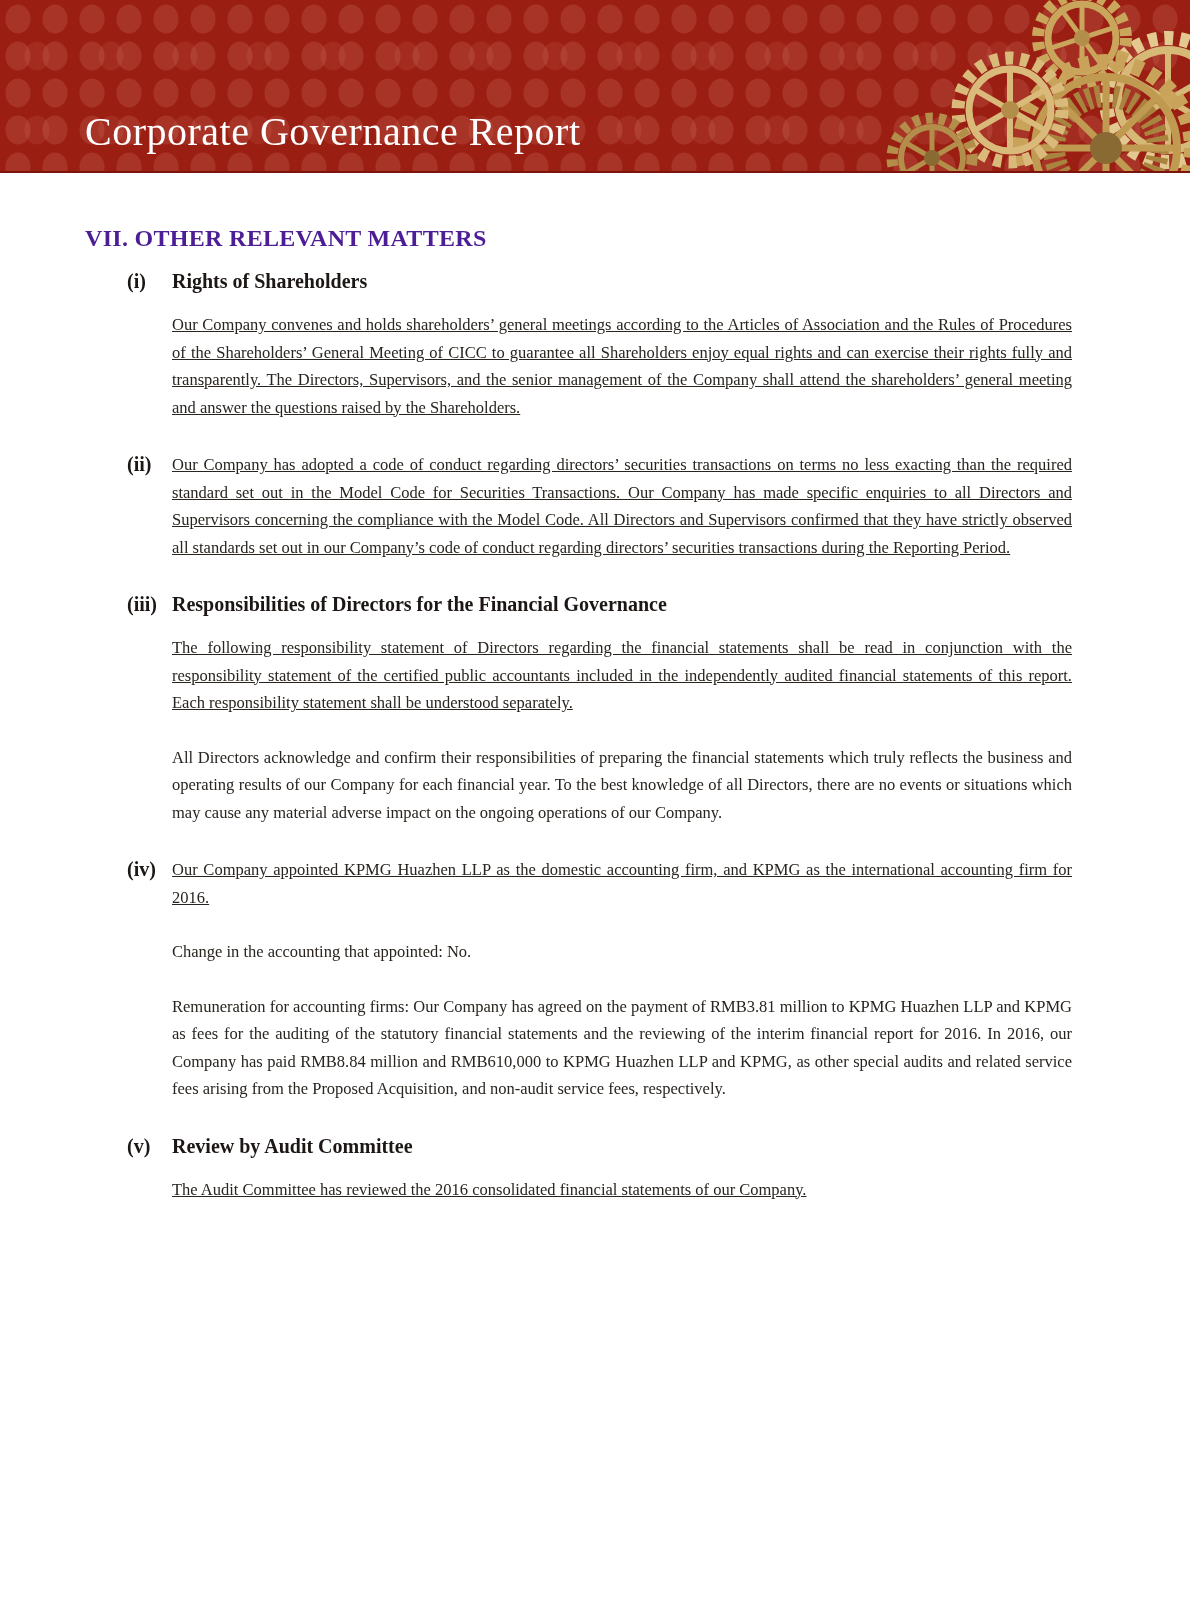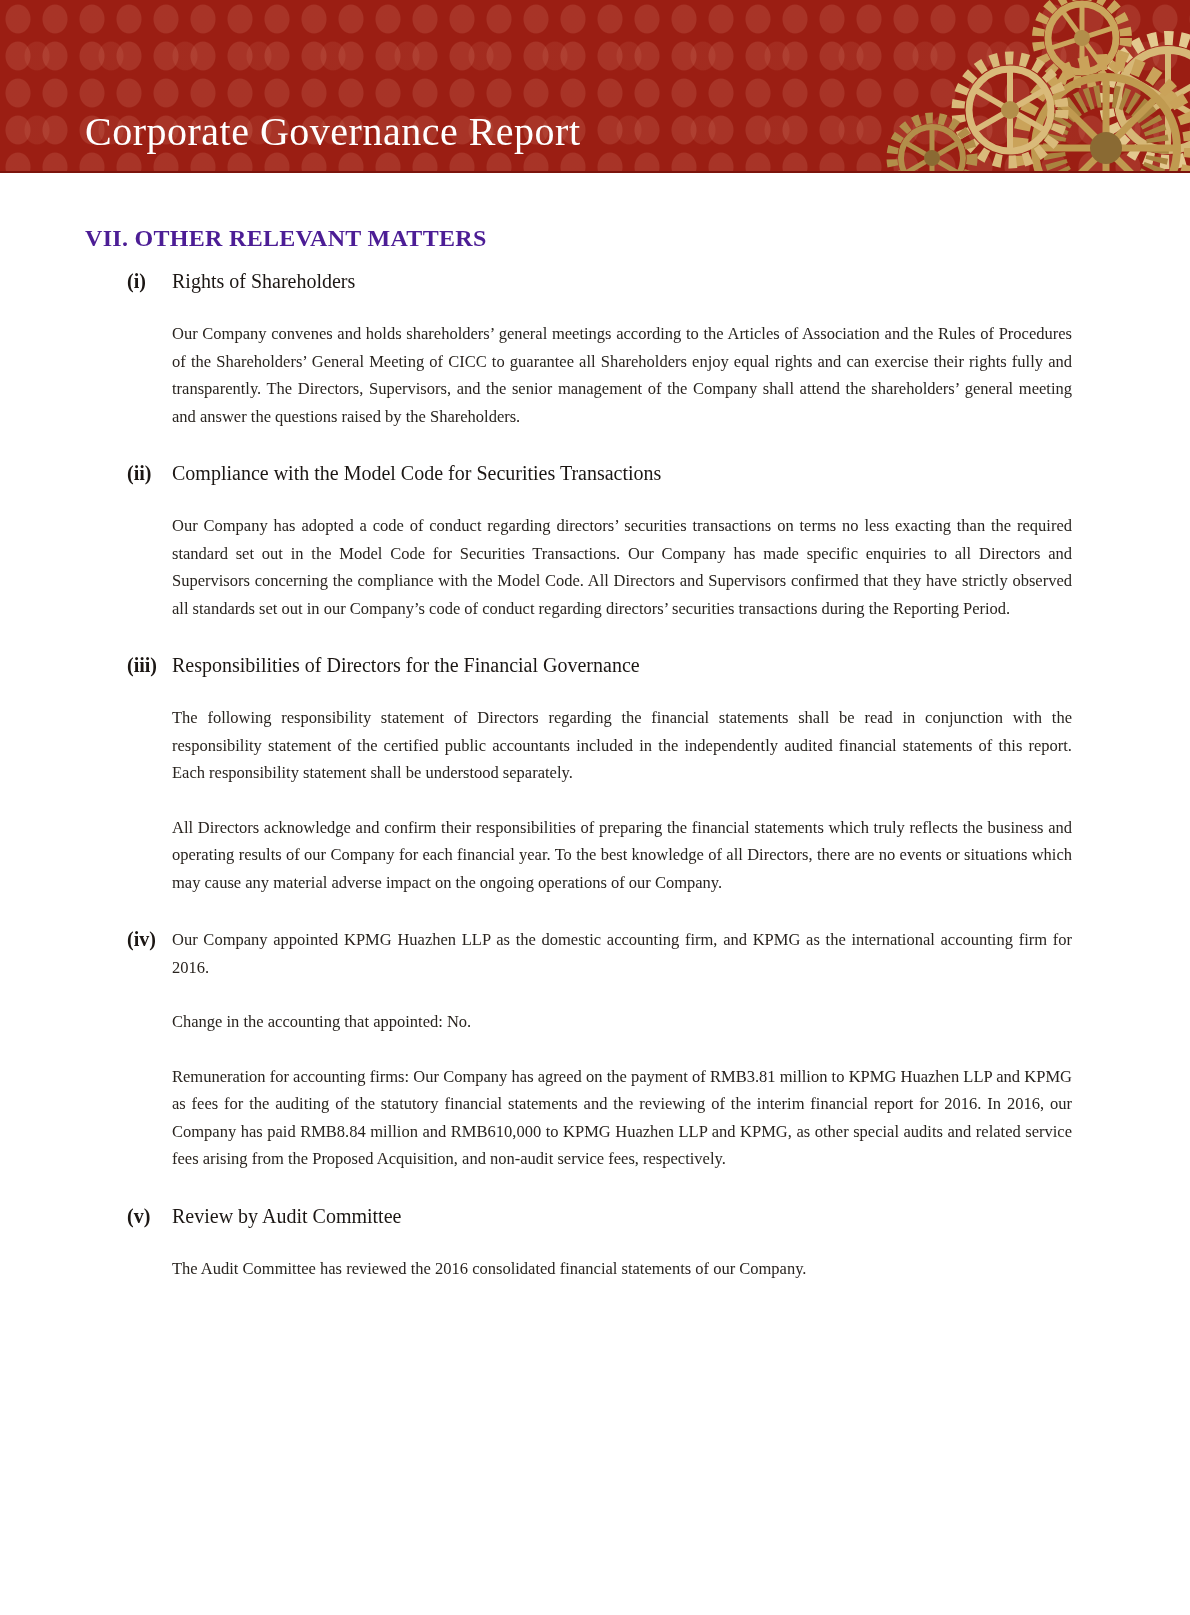--- a/index.html
+++ b/index.html
@@ -47,30 +47,30 @@
     color:#4c1d95;letter-spacing:0.3px;
   }
   .sub{position:relative;padding-left:87px;margin-top:30px;}
   .sub.first{margin-top:16px;}
   .marker{
     position:absolute;left:42px;top:0;
     font-size:20px;line-height:26px;font-weight:700;color:#1c1714;
   }
   .sub-heading{
     margin:0;
-    font-size:20px;line-height:26px;font-weight:400;color:#1c1714;
+    font-size:20px;line-height:26px;font-weight:700;color:#1c1714;
   }
   .sub p{
     width:900px;
     margin:27px 0 0 0;
     font-size:16.5px;line-height:27.5px;
     text-align:justify;
     color:#29241f;
   }
-  .sub p.lead{margin-top:26px;}
+  .sub p.lead{margin-top:17px;text-decoration:underline;}
 
   
   .footer{
     position:absolute;top:1530px;right:118px;
     font-size:17px;font-weight:400;color:#8e1b14;
     white-space:nowrap;
   }
   .footer .page-num{margin-left:20px;}
 </style>
 </head>
@@ -146,21 +146,20 @@
     <h2 class="section-title"><span>VII.</span> <span>OTHER RELEVANT MATTERS</span></h2>
 
     <section class="sub first">
       <span class="marker">(i)</span>
       <h3 class="sub-heading">Rights of Shareholders</h3>
       <p class="lead">Our Company convenes and holds shareholders’ general meetings according to the Articles of Association and the Rules of Procedures of the Shareholders’ General Meeting of CICC to guarantee all Shareholders enjoy equal rights and can exercise their rights fully and transparently. The Directors, Supervisors, and the senior management of the Company shall attend the shareholders’ general meeting and answer the questions raised by the Shareholders.</p>
     </section>
 
     <section class="sub">
       <span class="marker">(ii)</span>
-      <h3 class="sub-heading">Compliance with the Model Code for Securities Transactions</h3>
       <p class="lead">Our Company has adopted a code of conduct regarding directors’ securities transactions on terms no less exacting than the required standard set out in the Model Code for Securities Transactions. Our Company has made specific enquiries to all Directors and Supervisors concerning the compliance with the Model Code. All Directors and Supervisors confirmed that they have strictly observed all standards set out in our Company’s code of conduct regarding directors’ securities transactions during the Reporting Period.</p>
     </section>
 
     <section class="sub">
       <span class="marker">(iii)</span>
       <h3 class="sub-heading">Responsibilities of Directors for the Financial Governance</h3>
       <p class="lead">The following responsibility statement of Directors regarding the financial statements shall be read in conjunction with the responsibility statement of the certified public accountants included in the independently audited financial statements of this report. Each responsibility statement shall be understood separately.</p>
       <p>All Directors acknowledge and confirm their responsibilities of preparing the financial statements which truly reflects the business and operating results of our Company for each financial year. To the best knowledge of all Directors, there are no events or situations which may cause any material adverse impact on the ongoing operations of our Company.</p>
     </section>
 

